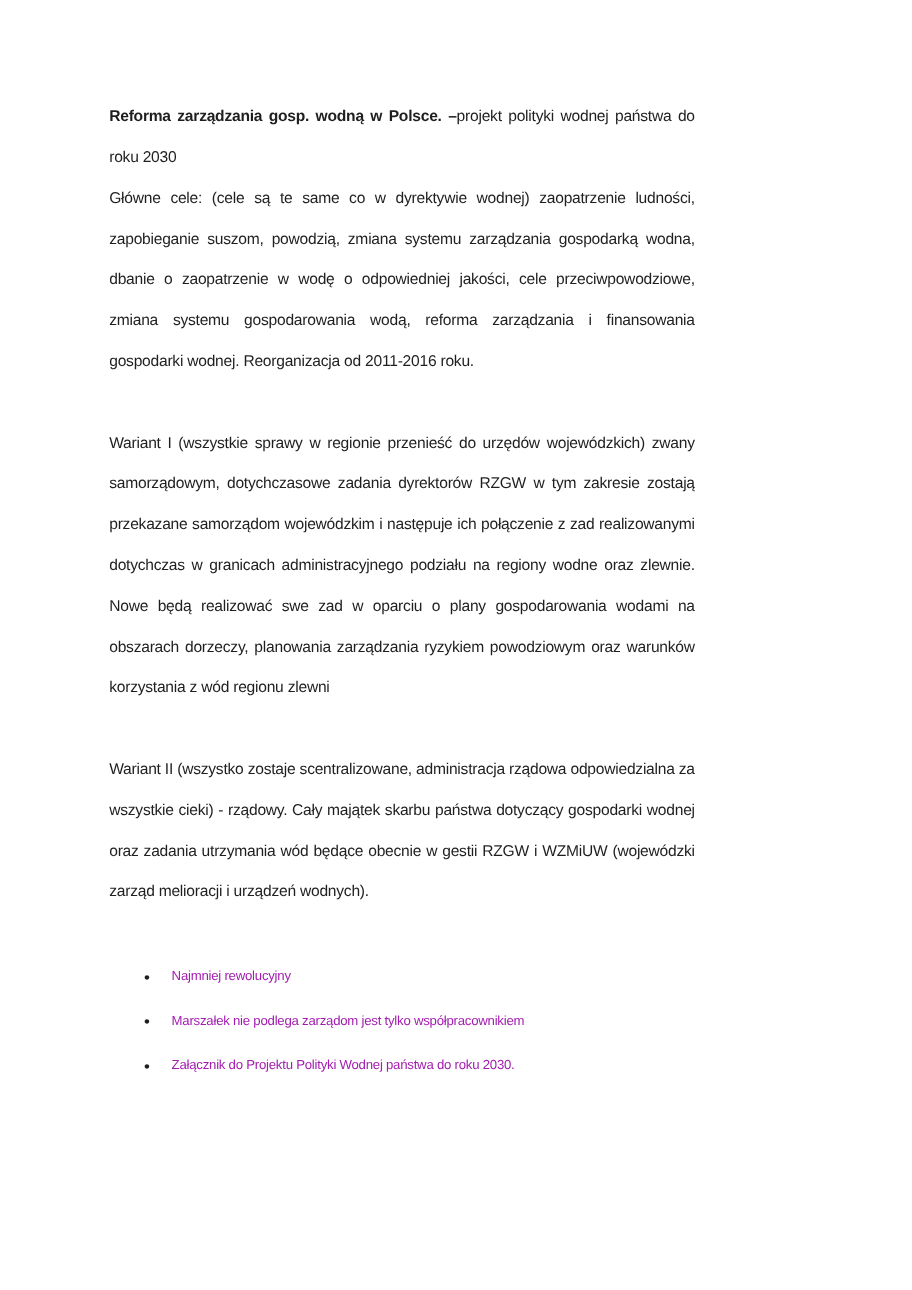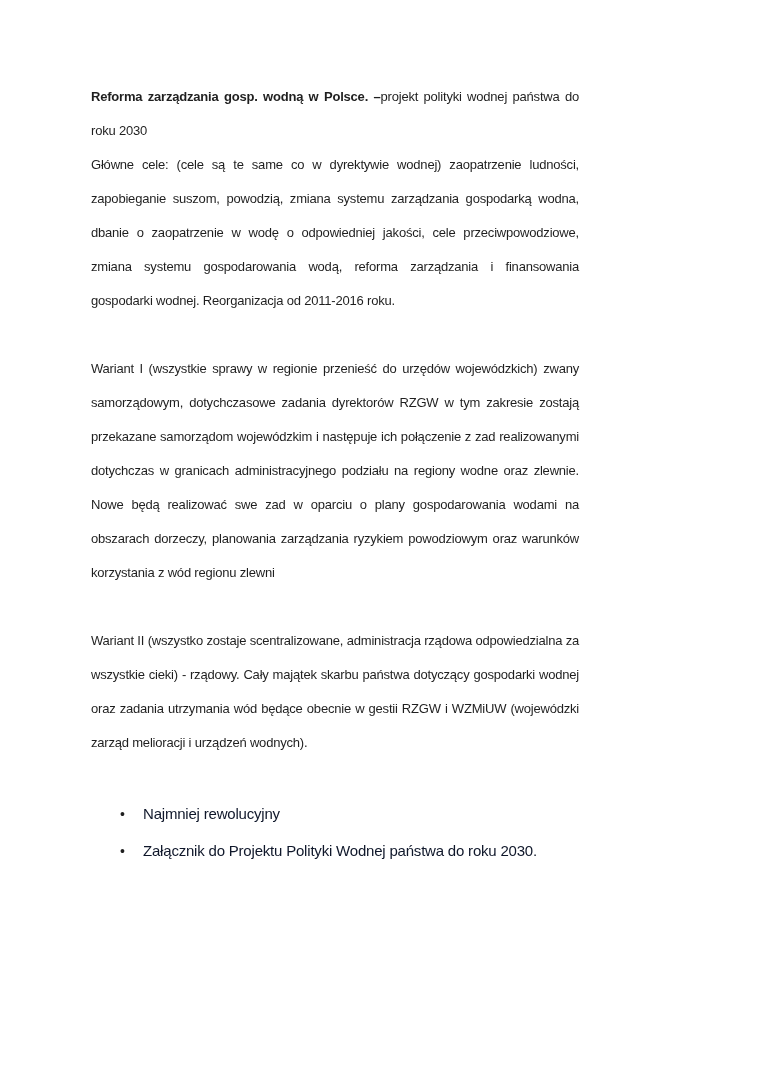--- a/index.html
+++ b/index.html
@@ -37,25 +37,25 @@
   }
   .bullets {
     list-style: none;
     margin: 0;
     padding: 0;
   }
   .bullet {
     position: relative;
     padding-left: 52px;
     margin-top: 3px;
-    font-size: 15px;
+    font-size: 11px;
     line-height: 34px;
     letter-spacing: -0.2px;
     text-align: left;
-    color: #0f172a;
+    color: #a21caf;
   }
   .bullet::before {
     content: "\2022";
     position: absolute;
     left: 29px;
     top: 0;
     font-size: 14px;
     color: #1f1f1f;
   }
 </style>
@@ -76,16 +76,17 @@
 
   <p class="para">Wariant II (wszystko zostaje scentralizowane, administracja rządowa odpowiedzialna za wszystkie cieki) - rządowy. Cały majątek skarbu państwa dotyczący gospodarki wodnej oraz zadania utrzymania wód będące obecnie w gestii RZGW i WZMiUW (wojewódzki zarząd melioracji i urządzeń wodnych).</p>
 
   <div class="blank-line"></div>
 
 
 
 
   <ul class="bullets">
     <li class="bullet">Najmniej rewolucyjny</li>
+    <li class="bullet">Marszałek nie podlega zarządom jest tylko współpracownikiem</li>
     <li class="bullet">Załącznik do Projektu Polityki Wodnej państwa do roku 2030.</li>
   </ul>
 
 </div>
 
 </body></html>

